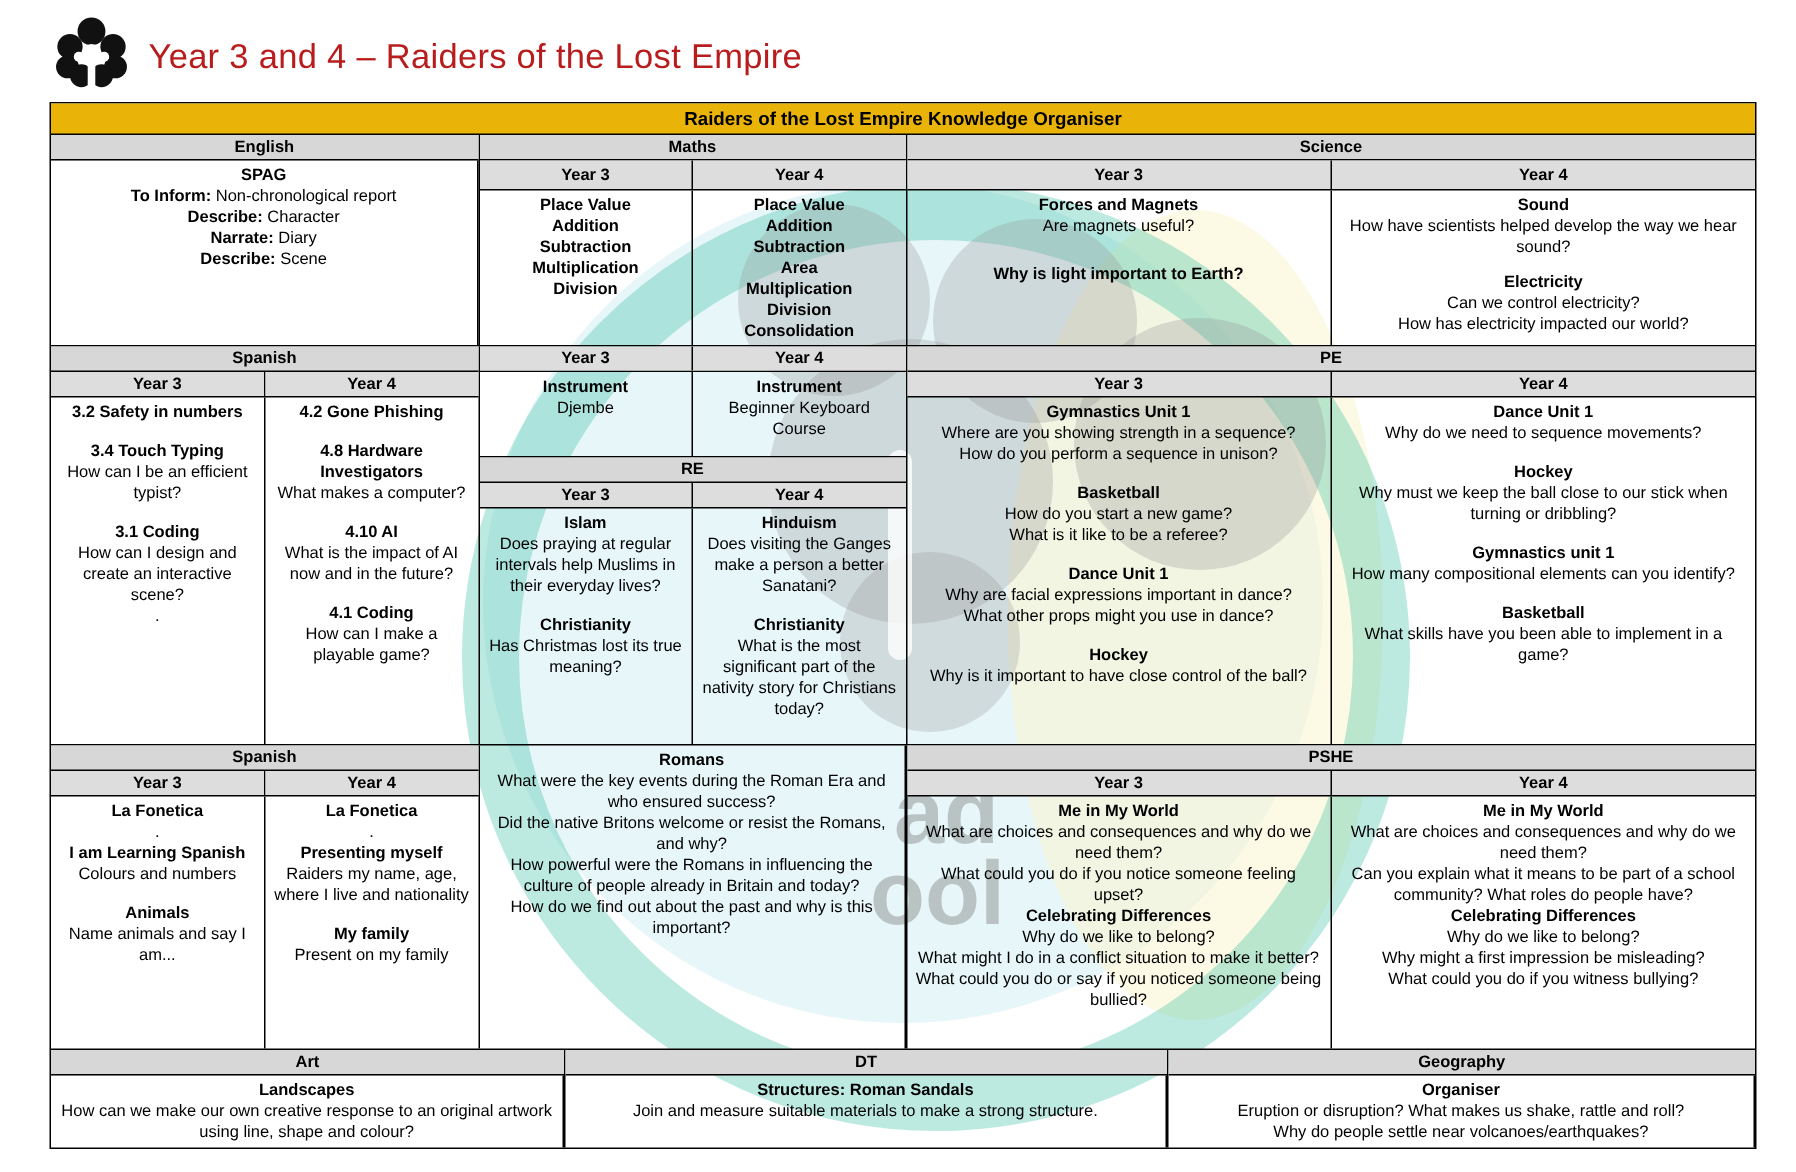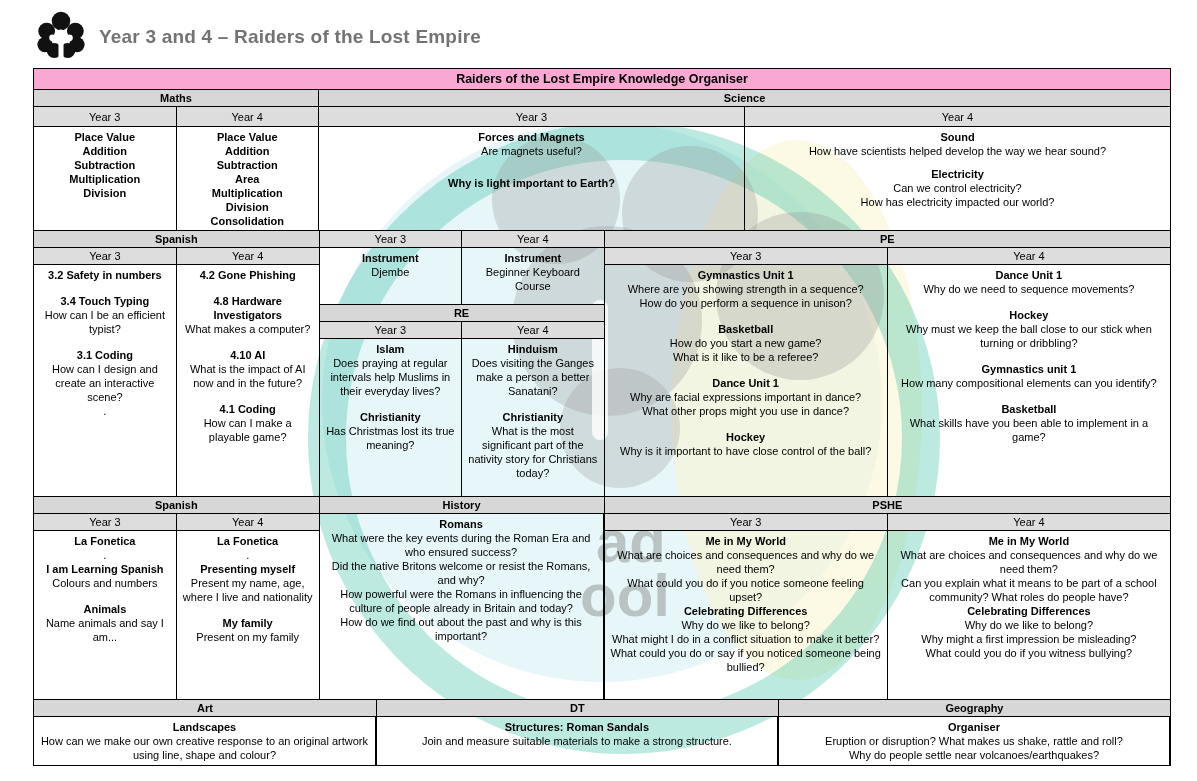--- a/index.html
+++ b/index.html
@@ -4,21 +4,21 @@
 <style>
   html,body{margin:0;padding:0}
   body{
     width:1197px;height:781px;position:relative;overflow:hidden;
     background:#ffffff;color:#000;
     font-family:"Liberation Sans",sans-serif;
   }
   
   .page-head{position:absolute;left:33px;top:10px;display:flex;align-items:center;gap:10px;z-index:3}
   .logo{width:56px;height:54px}
-  .page-title{font-size:19px;font-weight:700;color:#737373;letter-spacing:.2px}
+  .page-title{font-size:23px;font-weight:400;color:#b91c1c;letter-spacing:.2px}
 
   
   .wm{position:absolute;inset:0;z-index:1;pointer-events:none}
   .wm > div{position:absolute}
   .wm-blue{left:322px;top:122px;width:560px;height:560px;border-radius:50%;background:rgba(208,238,243,.50)}
   .wm-cream{left:672px;top:140px;width:250px;height:540px;border-radius:50%;background:rgba(250,244,206,.55)}
   .wm-ring{left:308px;top:122px;width:632px;height:632px;border-radius:50%;
            border:38px solid rgba(46,190,162,.32);box-sizing:border-box}
   .wm-c1{left:492px;top:136px;width:128px;height:128px;border-radius:50%;background:rgba(150,150,150,.30)}
   .wm-c2{left:622px;top:146px;width:136px;height:136px;border-radius:50%;background:rgba(150,150,150,.30)}
@@ -26,42 +26,42 @@
   .wm-c4{left:716px;top:212px;width:168px;height:168px;border-radius:50%;background:rgba(150,150,150,.30)}
   .wm-c5{left:560px;top:368px;width:120px;height:120px;border-radius:50%;background:rgba(150,150,150,.28)}
   .wm-trunk{left:592px;top:300px;width:16px;height:140px;background:rgba(255,255,255,.8);border-radius:8px}
   .wm-txt{color:rgba(125,125,125,.42);font-weight:bold;font-size:60px;line-height:1}
   .wm-t1{left:596px;top:512px}
   .wm-t2{left:580px;top:566px}
 
   
   .org-table{position:absolute;left:33px;top:68px;width:1136px;z-index:2;
              border:1px solid #000;font-size:11px}
-  .banner{height:20px;background:#f9a8d4;border-bottom:1px solid #000;
+  .banner{height:20px;background:#eab308;border-bottom:1px solid #000;
           display:flex;align-items:center;justify-content:center;
           font-weight:bold;font-size:12.5px}
   .band{display:flex;border-bottom:1px solid #000}
   .band:last-child{border-bottom:none}
   .band-a{height:140px}
   .band-b{height:265px}
   .band-c{height:202px}
   .band-d{height:65px}
   .sec{display:flex;flex-direction:column;border-right:1px solid #000;min-width:0}
   .sec:last-child{border-right:none}
   .c1{flex:0 0 25.05%}
   .c2{flex:0 0 25.0%}
   .c34{flex:1}
   .d1{flex:0 0 30.1%}
   .d2{flex:0 0 35.3%}
   .d3{flex:1}
   .sec-h{height:16px;flex:0 0 16px;background:#D7D7D7;border-bottom:1px solid #000;
          display:flex;align-items:center;justify-content:center;font-weight:bold}
   .year-row{height:16px;flex:0 0 16px;display:flex;border-bottom:1px solid #000}
   .band-a .year-row{height:19px;flex:0 0 19px}
-  .year-h{flex:1;background:#DDDDDD;display:flex;align-items:center;justify-content:center;font-weight:normal}
+  .year-h{flex:1;background:#DDDDDD;display:flex;align-items:center;justify-content:center;font-weight:bold}
   .year-row .year-h:first-child{border-right:1px solid #000}
   .pair{display:flex;flex:1;min-height:0}
   .pair .cell:first-child{border-right:1px solid #000}
   .pair-music{flex:0 0 56px;border-bottom:1px solid #000}
   .cell{flex:1;min-width:0;padding:3px 5px;text-align:center;overflow:hidden}
   .ln{line-height:14px;min-height:5px}
   .ln.b{font-weight:bold}
   .ln.gap{height:12px}
   .band-a .ln.gap{height:9px}
 </style>
@@ -101,20 +101,32 @@
     </g>
   </svg>
   <div class="page-title">Year 3 and 4 – Raiders of the Lost Empire</div>
 </div>
 
 <div class="org-table">
 
   <div class="banner">Raiders of the Lost Empire Knowledge Organiser</div>
 
   <div class="band band-a">
+    <div class="sec c1">
+      <div class="sec-h">English</div>
+      <div class="pair">
+        <div class="cell">
+            <div class="ln b">SPAG</div>
+            <div class="ln m"><b>To Inform:</b> Non-chronological report</div>
+            <div class="ln m"><b>Describe:</b> Character</div>
+            <div class="ln m"><b>Narrate:</b> Diary</div>
+            <div class="ln m"><b>Describe:</b> Scene</div>
+          </div>
+      </div>
+    </div>
     <div class="sec c2">
       <div class="sec-h">Maths</div>
       <div class="year-row">
         <div class="year-h">Year 3</div>
         <div class="year-h">Year 4</div>
       </div>
       <div class="pair">
         <div class="cell">
             <div class="ln b">Place Value</div>
             <div class="ln b">Addition</div>
@@ -282,29 +294,28 @@
             <div class="ln b">I am Learning Spanish</div>
             <div class="ln r">Colours and numbers</div>
             <div class="ln gap"></div>
             <div class="ln b">Animals</div>
             <div class="ln r">Name animals and say I am...</div>
           </div>
         <div class="cell">
             <div class="ln b">La Fonetica</div>
             <div class="ln r">.</div>
             <div class="ln b">Presenting myself</div>
-            <div class="ln r">Present my name, age, where I live and nationality</div>
+            <div class="ln r">Raiders my name, age, where I live and nationality</div>
             <div class="ln gap"></div>
             <div class="ln b">My family</div>
             <div class="ln r">Present on my family</div>
           </div>
       </div>
     </div>
     <div class="sec c2">
-      <div class="sec-h">History</div>
       <div class="pair">
         <div class="cell">
             <div class="ln b">Romans</div>
             <div class="ln r">What were the key events during the Roman Era and who ensured success?</div>
             <div class="ln r">Did the native Britons welcome or resist the Romans, and why?</div>
             <div class="ln r">How powerful were the Romans in influencing the culture of people already in Britain and today?</div>
             <div class="ln r">How do we find out about the past and why is this important?</div>
           </div>
       </div>
     </div>

